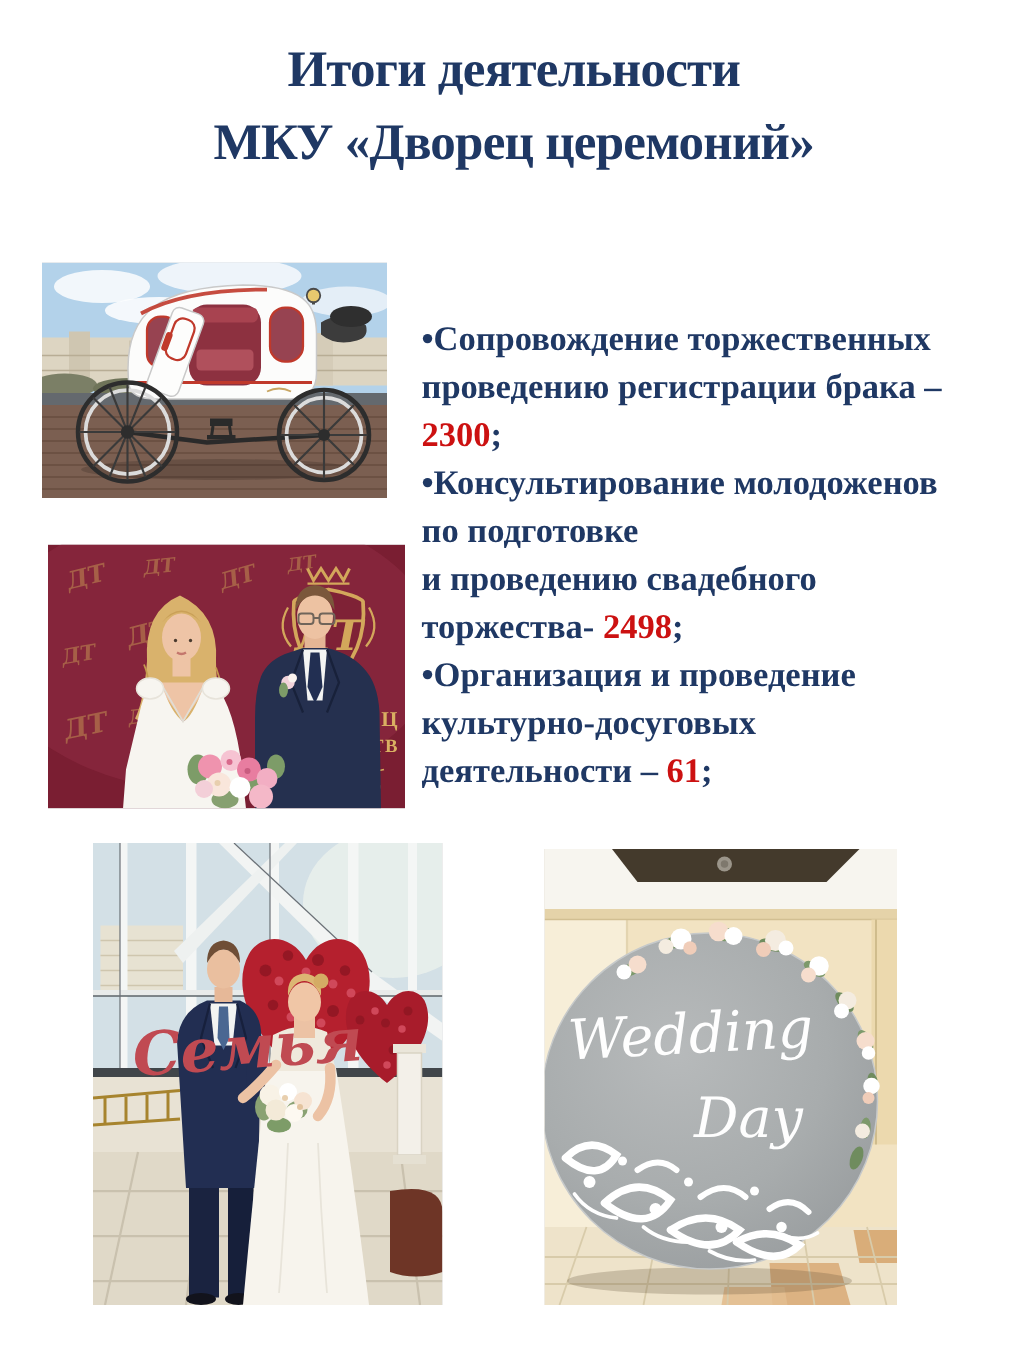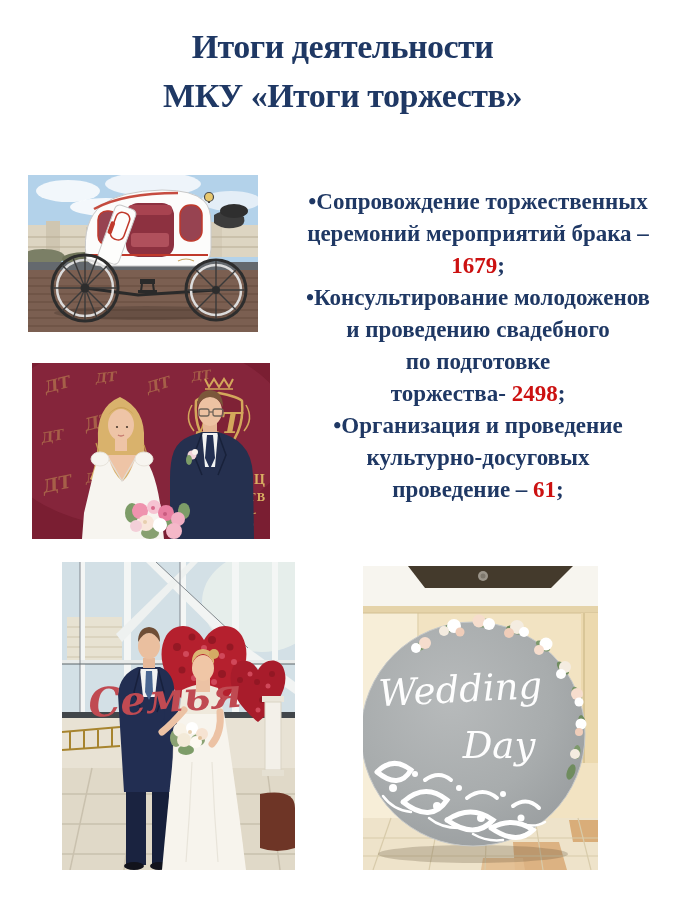--- a/index.html
+++ b/index.html
@@ -4,21 +4,21 @@
 <style>
   * { margin:0; padding:0; box-sizing:border-box; }
   html,body { width:675px; height:900px; }
   body { background:#ffffff; font-family:"Liberation Serif", serif; position:relative; overflow:hidden; }
   .slide { position:absolute; inset:0; background:var(--bg,#ffffff); }
 
   .title { position:absolute; top:22px; left:12px; right:2px; text-align:center;
            color:var(--navy,#1F3864); font-weight:bold; font-size:34px; line-height:49px; }
   .title-line { white-space:pre; letter-spacing:-0.5px; }
 
-  .stats { position:absolute; left:281px; top:186px; width:394px; text-align:center;
+  .stats { position:absolute; left:281px; top:210px; width:394px; 
            color:var(--navy,#1F3864); font-weight:bold; font-size:23px; line-height:32px; }
   .stats .num { color:var(--red,#CC1111); }
   .bullet-gap { }
 
   .photo { position:absolute; overflow:hidden; background:#ddd; }
   .photo svg { display:block; width:100%; height:100%; }
   #ph-carriage { left:28px;  top:175px; width:230px; height:157px; }
   #ph-backdrop { left:32px;  top:363px; width:238px; height:176px; }
   #ph-heart    { left:62px;  top:562px; width:233px; height:308px; }
   #ph-circle   { left:363px; top:566px; width:235px; height:304px; }
@@ -26,39 +26,39 @@
   .script-text { font-family:"DejaVu Serif", serif; font-style:italic; }
   .mono-text   { font-family:"DejaVu Serif", serif; font-style:italic; font-weight:bold; }
 </style>
 </head>
 <body style="--bg: #ffffff; --navy: #1F3864; --red: #CC1111;">
 
 <div class="slide">
 
   <div class="title">
     <div class="title-line">Итоги деятельности</div>
-    <div class="title-line">МКУ «Итоги торжеств»</div>
+    <div class="title-line">МКУ «Дворец церемоний»</div>
   </div>
 
   <div class="stats">
     <div class="bullet">
       <div class="line"><span>•Сопровождение торжественных</span></div>
-      <div class="line"><span>церемоний мероприятий брака –</span></div>
-      <div class="line"><span class="num">1679</span><span>;</span></div>
+      <div class="line"><span>проведению регистрации брака –</span></div>
+      <div class="line"><span class="num">2300</span><span>;</span></div>
     </div>
     <div class="bullet">
       <div class="line"><span>•Консультирование молодоженов</span></div>
+      <div class="line"><span>по подготовке</span></div>
       <div class="line"><span>и проведению свадебного</span></div>
-      <div class="line"><span>по подготовке</span></div>
       <div class="line"><span>торжества- </span><span class="num">2498</span><span>;</span></div>
     </div>
     <div class="bullet bullet-gap">
       <div class="line"><span>•Организация и проведение</span></div>
       <div class="line"><span>культурно-досуговых</span></div>
-      <div class="line"><span>проведение – </span><span class="num">61</span><span>;</span></div>
+      <div class="line"><span>деятельности – </span><span class="num">61</span><span>;</span></div>
     </div>
   </div>
 
   <div class="photo" id="ph-carriage">
     <svg viewBox="0 0 230 157">
       <rect width="230" height="95" fill="#b3d2ea"></rect>
       <g>
         <ellipse cx="40" cy="16" rx="32" ry="11" fill="#f2f7fb"></ellipse>
         <ellipse cx="125" cy="9" rx="48" ry="12" fill="#eef4fa"></ellipse>
         <ellipse cx="203" cy="26" rx="30" ry="10" fill="#e4eef7"></ellipse>

